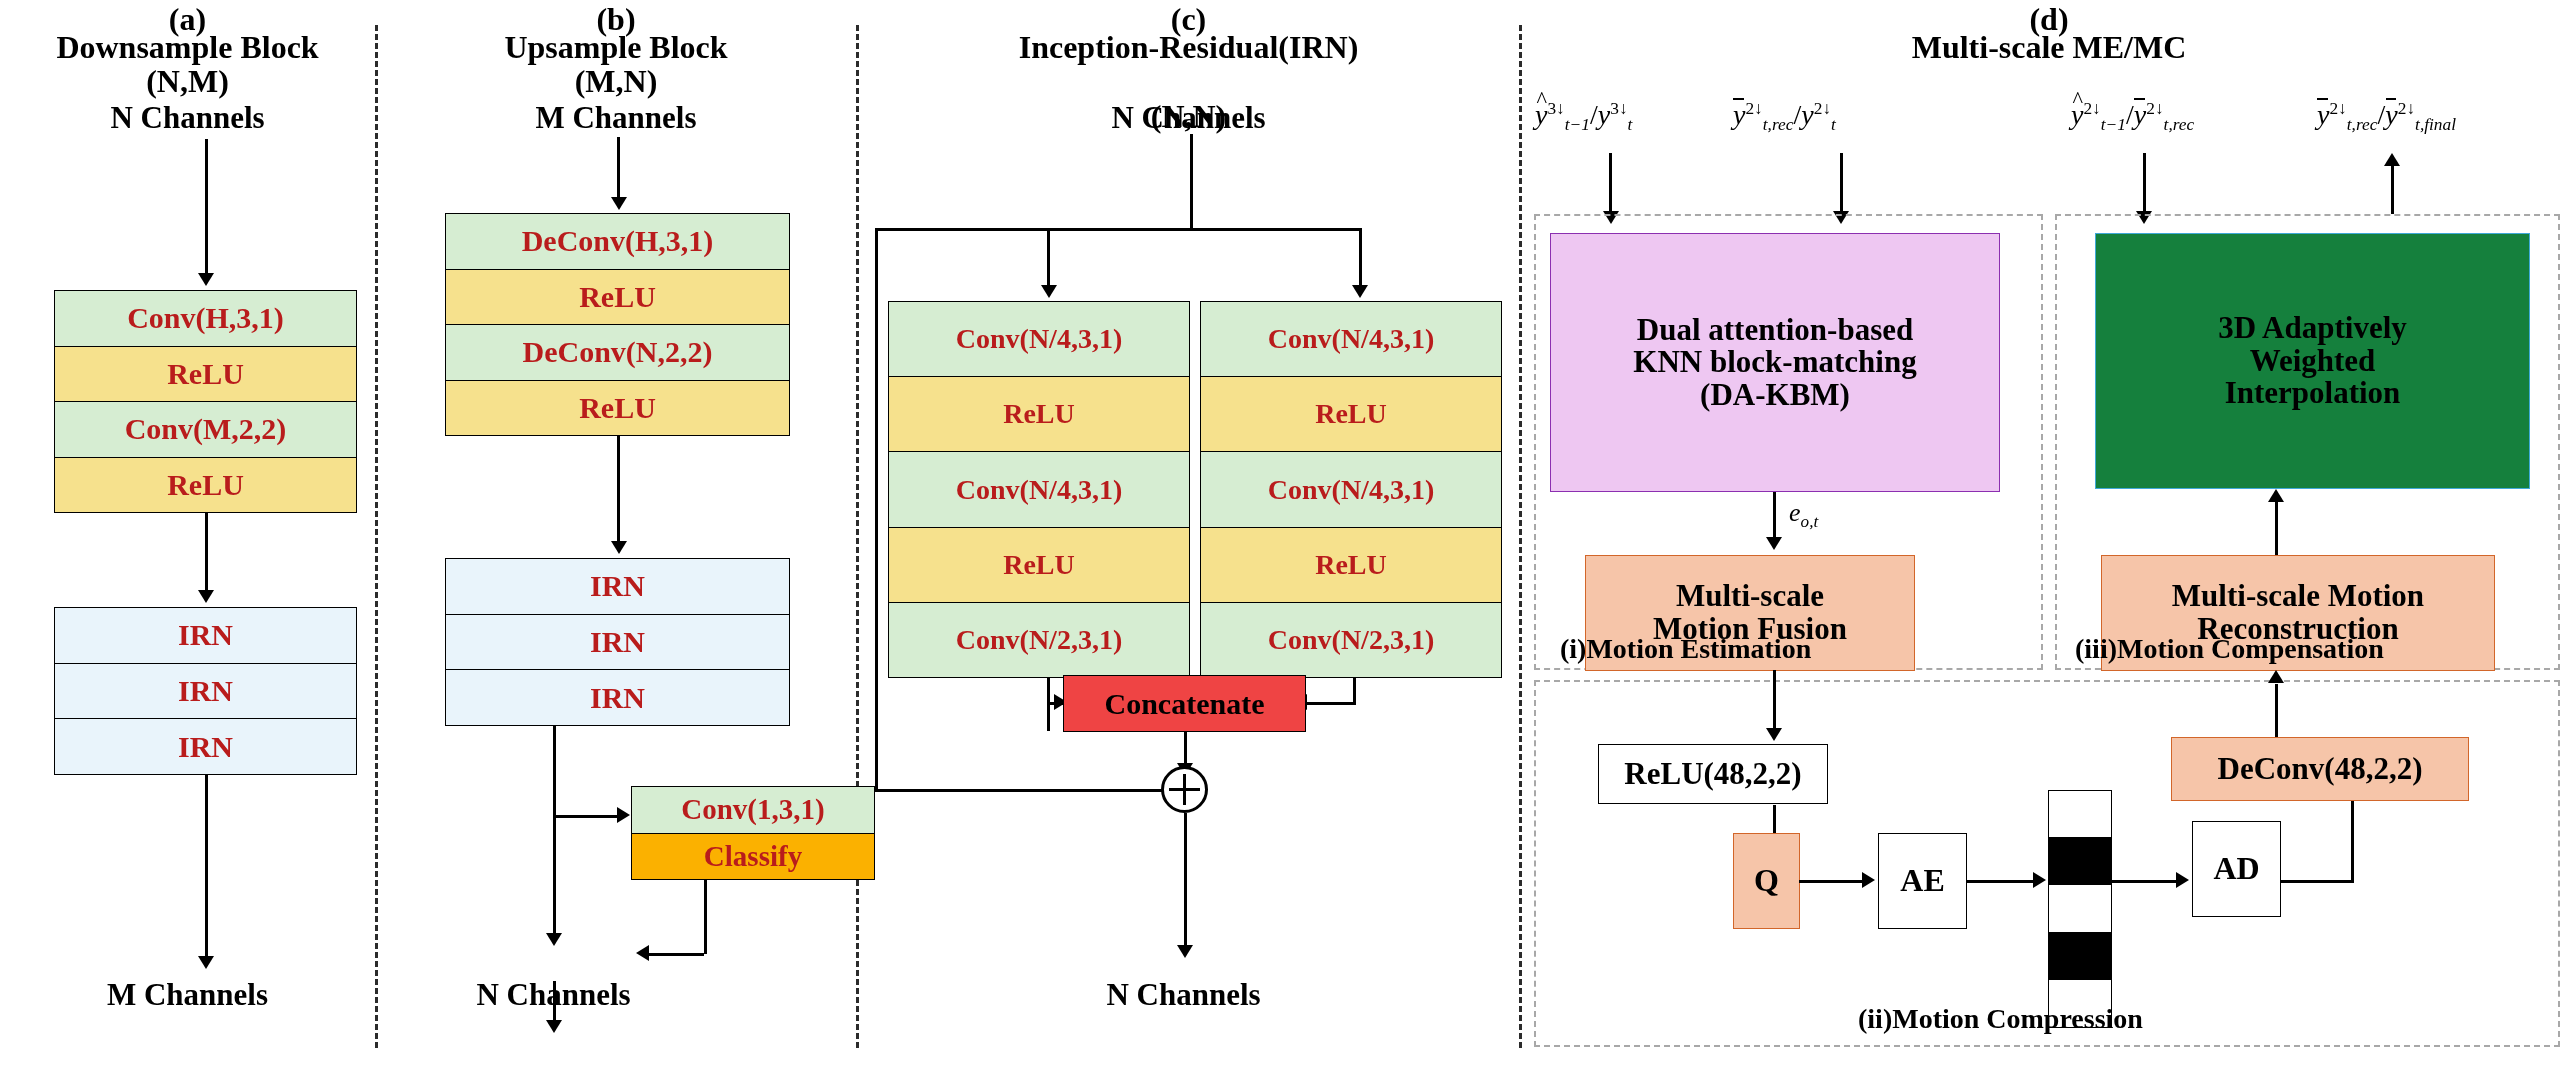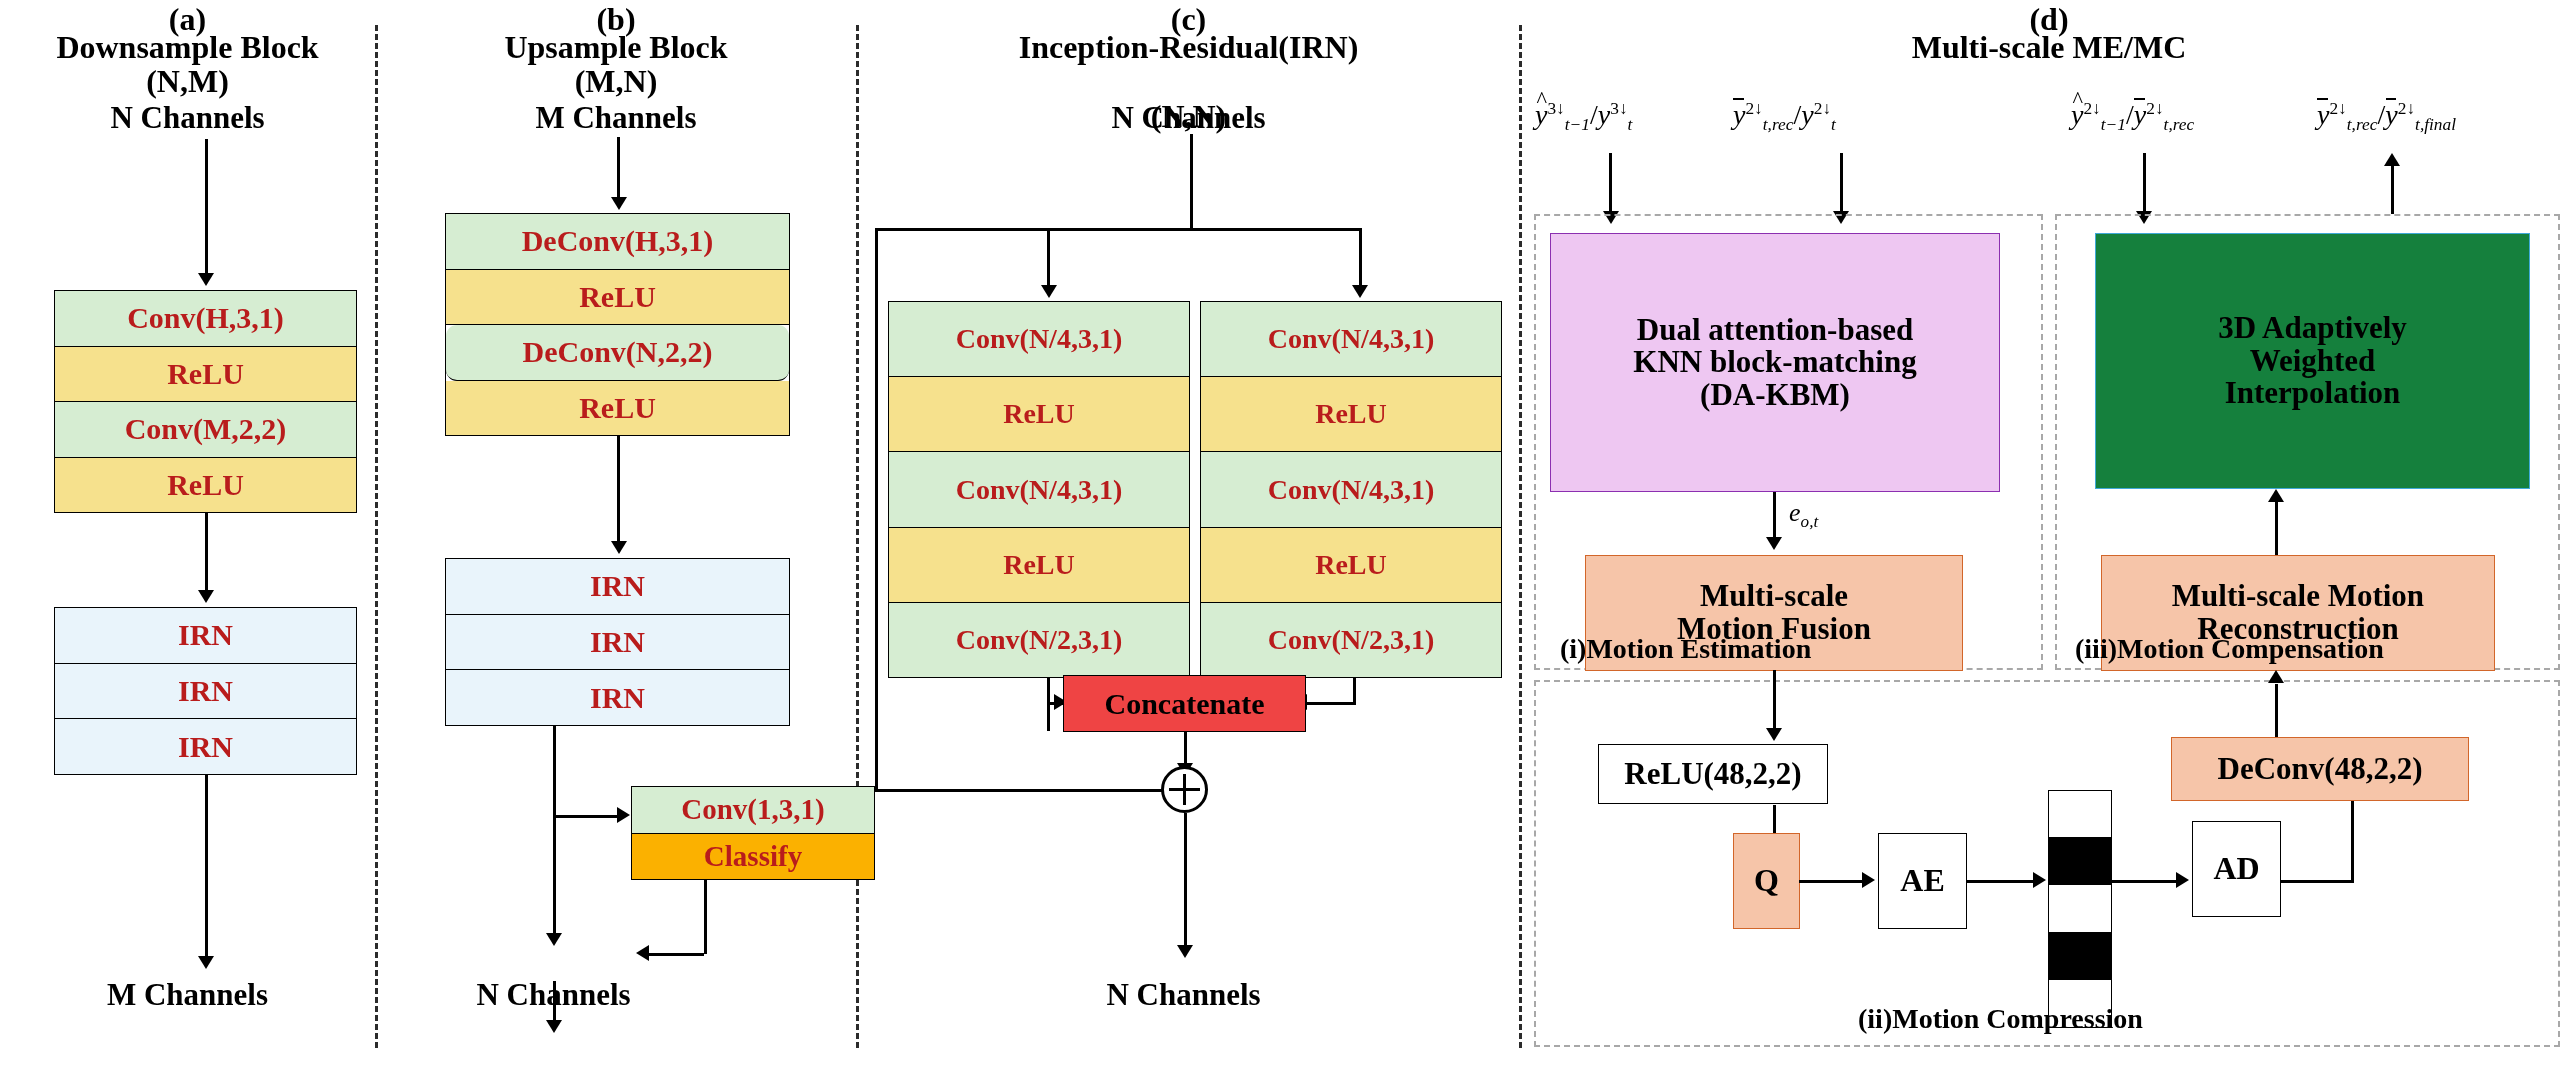--- a/index.html
+++ b/index.html
@@ -103,21 +103,21 @@
   <div class="abs panel-title" style="left:377px;top:31px;width:478px;">Upsample Block</div>
   <div class="abs panel-title" style="left:377px;top:65px;width:478px;">(M,N)</div>
   <div class="abs chan" style="left:377px;top:100px;width:478px;">M Channels</div>
 
   <div class="abs vline" style="left:617px;top:137px;height:62px;"></div>
   <div class="abs arrow-d" style="left:611px;top:197px;"></div>
 
   <div class="abs stack" style="left:445px;top:213px;width:345px;height:223px;">
     <div class="row green" style="font-size:30px;">DeConv(H,3,1)</div>
     <div class="row yellow" style="font-size:30px;">ReLU</div>
-    <div class="row green" style="font-size:30px;border-radius:11px;">DeConv(N,2,2)</div>
+    <div class="row green" style="font-size:30px;">DeConv(N,2,2)</div>
     <div class="row yellow" style="font-size:30px;">ReLU</div>
   </div>
 
   <div class="abs vline" style="left:617px;top:436px;height:106px;"></div>
   <div class="abs arrow-d" style="left:611px;top:541px;"></div>
 
   <div class="abs stack" style="left:445px;top:558px;width:345px;height:168px;">
     <div class="row irn" style="font-size:30px;">IRN</div>
     <div class="row irn" style="font-size:30px;">IRN</div>
     <div class="row irn" style="font-size:30px;">IRN</div>
@@ -226,21 +226,21 @@
     <span>Dual attention-based</span>
     <span>KNN block-matching</span>
     <span>(DA-KBM)</span>
   </div>
   <div class="abs vline" style="left:1773px;top:492px;height:48px;"></div>
   <div class="abs arrow-d" style="left:1766px;top:537px;"></div>
   <div class="abs" style="left:1789px;top:498px;font-size:26px;font-style:italic;">
     <span>e</span><sub style="font-size:.66em;">o,t</sub>
   </div>
 
-  <div class="abs blk peachb" style="left:1585px;top:555px;width:378px;height:116px;flex-direction:column;font-size:31px;">
+  <div class="abs blk peachb" style="left:1585px;top:555px;width:330px;height:116px;flex-direction:column;font-size:31px;">
     <span>Multi-scale</span>
     <span>Motion Fusion</span>
   </div>
   <div class="abs seclbl" style="left:1560px;top:633px;">(i)Motion Estimation</div>
 
   <div class="abs vline" style="left:1773px;top:670px;height:60px;"></div>
   <div class="abs arrow-d" style="left:1766px;top:728px;"></div>
 
   <div class="abs blk skyblue" style="left:2095px;top:233px;width:435px;height:256px;flex-direction:column;font-size:31px;">
     <span>3D Adaptively</span>

